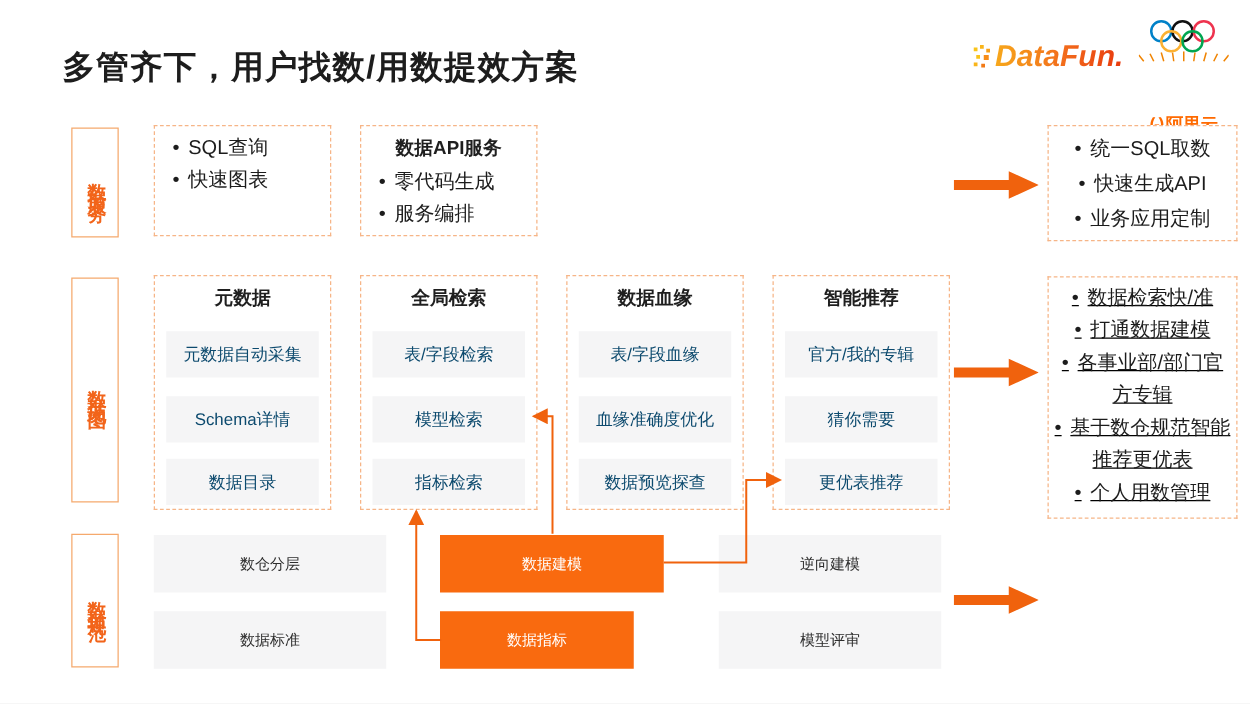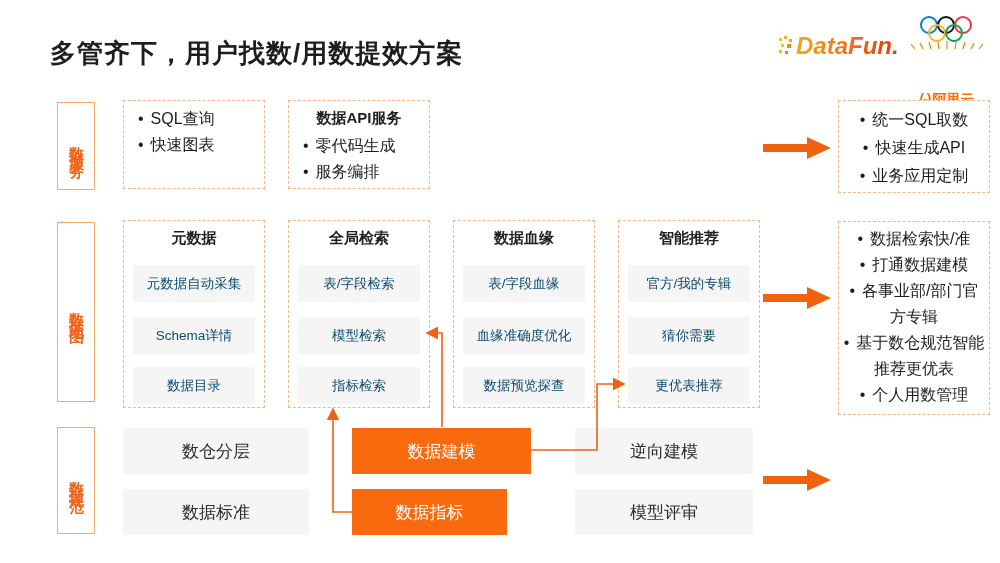--- a/index.html
+++ b/index.html
@@ -58,34 +58,34 @@
   .b-r3o{left:838px;top:425px;width:152px;height:112px;}
   .box-header{font-weight:bold;font-size:15px;color:#1f1f1f;text-align:center;margin-top:8px;}
   
   .blist{margin-top:5px;}
   .bullet{font-size:16px;color:#1c1c1c;line-height:26px;text-align:left;padding-left:14px;}
   .bullet::before{content:"•";margin-right:7px;}
   .outcome .bullet{text-align:center;padding-left:4px;padding-right:4px;}
   .o1 .bullet{line-height:28px;}
   .o1 .blist{margin-top:5px;}
   .o2 .bullet{line-height:26px;}
-  .o2 .blist{margin-top:4px;}
+  .o2 .blist{margin-top:4px;text-decoration:underline;}
   .o3 .bullet{line-height:26px;}
   .o3 .blist{margin-top:3px;}
   
   .gi{
     position:absolute;left:9px;width:122px;height:37px;background:#f5f5f6;
     display:flex;align-items:center;justify-content:center;
     font-size:13.5px;color:#0c4a6e;
   }
   .gi1{top:44px;} .gi2{top:96px;} .gi3{top:146px;}
   
   .gitem,.oitem{
     position:absolute;display:flex;align-items:center;justify-content:center;
-    font-size:17px;box-sizing:border-box;
+    font-size:12px;box-sizing:border-box;
   }
   .gitem{background:#f5f5f6;color:#2d2d2d;}
   .oitem{background:#f96a0f;color:#ffffff;}
   .g-r3a{left:123px;top:428px;width:186px;height:46px;}
   .g-r3b{left:123px;top:489px;width:186px;height:46px;}
   .o-r3a{left:352px;top:428px;width:179px;height:46px;}
   .o-r3b{left:352px;top:489px;width:155px;height:46px;}
   .g-r3c{left:575px;top:428px;width:178px;height:46px;}
   .g-r3d{left:575px;top:489px;width:178px;height:46px;}
   

